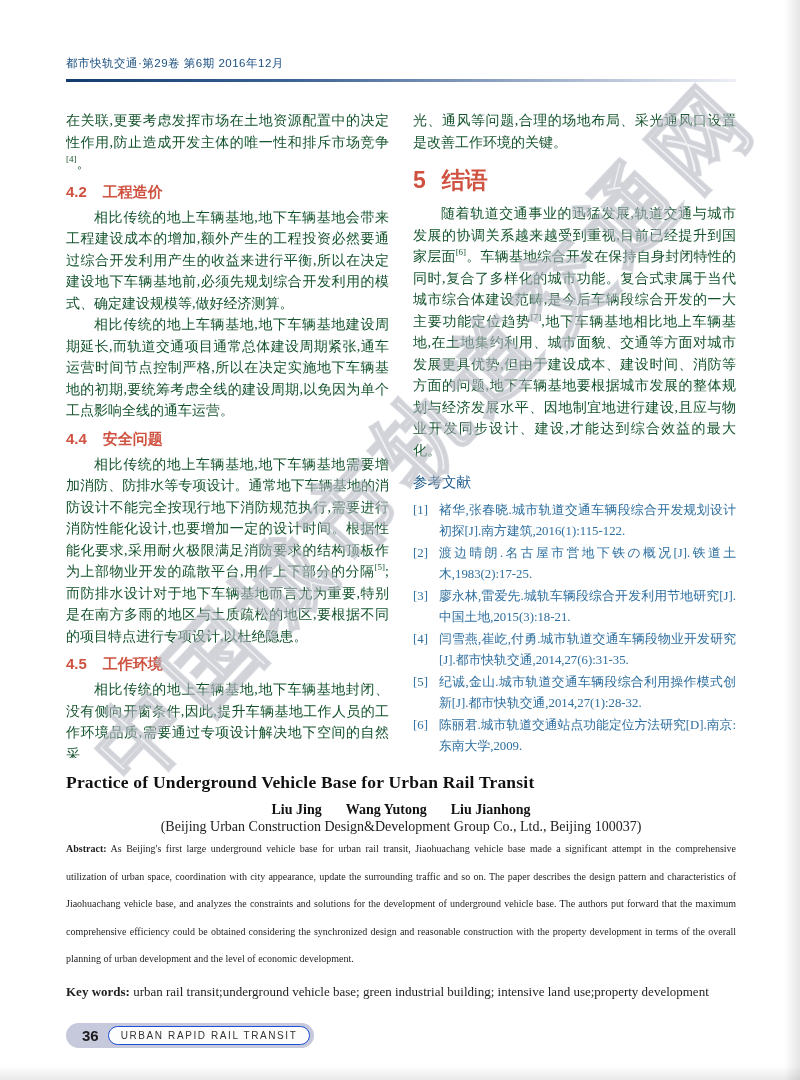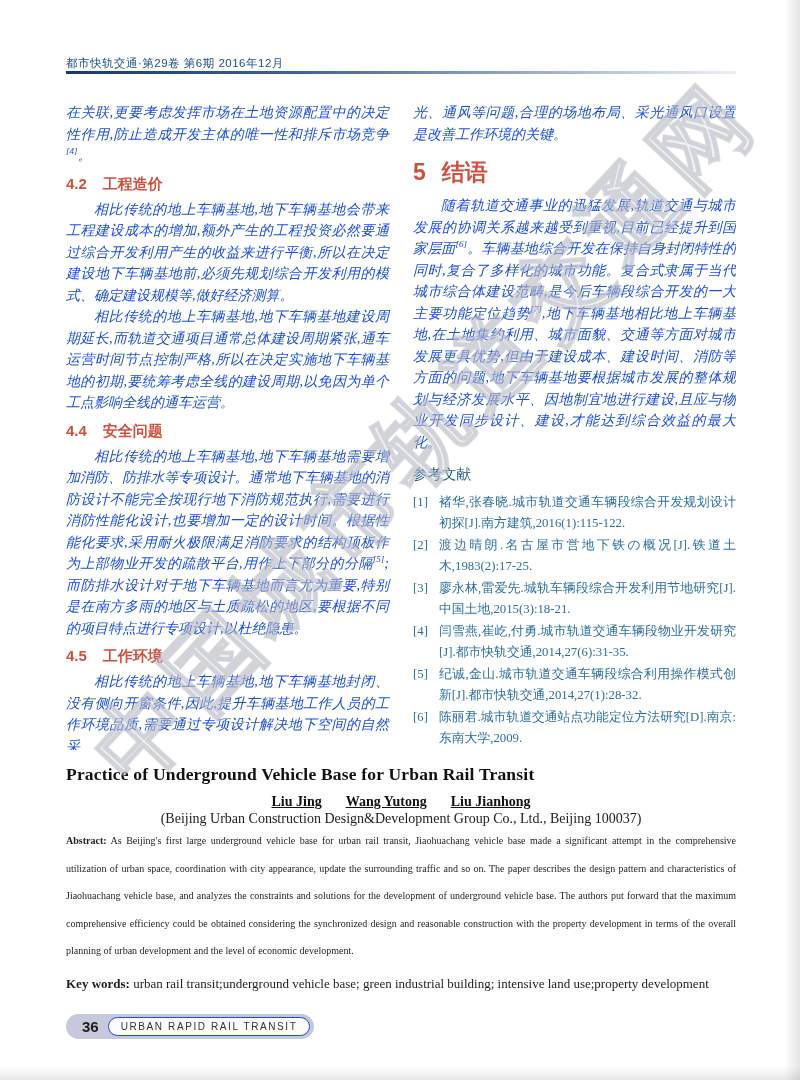--- a/index.html
+++ b/index.html
@@ -23,32 +23,32 @@
     color:rgba(205,208,215,0.30);
     -webkit-text-stroke:2px rgba(170,175,186,0.45);
     transform:rotate(-47deg); pointer-events:none; white-space:nowrap;
   }
 
   .inner { position:relative; z-index:1; padding:56px 64px 0 66px; }
 
   
   .journal-line {
     font-family:"Liberation Sans", sans-serif;
-    font-size:11.5px; color:#1c5080; letter-spacing:0.5px; 
+    font-size:11.5px; color:#1c5080; letter-spacing:0.5px; margin-bottom:8px;
   }
   .header-rule {
     height:3px; width:100%;
     background:linear-gradient(to right, #123c6d 0%, #3f6496 35%, #9cadc9 70%, #edeff5 100%);
     margin-bottom:28px;
   }
 
   
   .columns { display:flex; gap:24px; height:648px; overflow:hidden; }
   .col { width:323px; }
-  .cn { font-size:14px; line-height:21.5px; text-align:justify; color:#1d4ed8;font-style:italic; }
+  .cn { font-size:14px; line-height:21.5px; text-align:justify; color:#14532d; }
   .cn.indent { text-indent:2em; }
   sup.refmark { font-size:9px; vertical-align:super; line-height:0; }
 
   .sec-h {
     font-family:"Liberation Sans", sans-serif; font-weight:bold;
     color:#cf5240; font-size:15px; margin:8px 0 5px;
   }
   .sec-h .sec-num { margin-right:16px; }
   .sec-h.big { font-size:23px; margin:12px 0 7px; }
 
@@ -57,28 +57,28 @@
     color:#19578a; font-size:14.5px; margin:12px 0 8px;
   }
   .ref-item { display:flex; font-size:12.8px; line-height:21px; color:#2f6f9f; margin-bottom:1px; }
   .ref-num { flex:0 0 26px; }
   .ref-text { flex:1; text-align:justify; }
 
   
   .english { margin-top:14px; }
   .en-title { text-align:left; font-weight:bold; font-size:17.5px; color:#111; letter-spacing:0.2px; }
   .en-authors { text-align:center; font-weight:bold; font-size:14px; margin-top:9px; color:#111; }
-  .en-authors span { margin:12px 12px;text-decoration:underline; }
+  .en-authors span { margin:12px 12px; }
   .en-affil { text-align:center; font-size:14px; margin-top:1px; color:#222; }
   .en-abstract { font-size:10px; line-height:27.5px; text-align:justify; margin-top:0; color:#1e1e1e; }
   .en-abstract b, .en-keywords b { font-weight:bold; }
   .en-keywords { font-size:13px; line-height:27px; margin-top:5px; color:#1e1e1e; }
 
   
-  .footer { position:absolute; left:66px; bottom:41px; z-index:6; }
+  .footer { position:absolute; left:66px; bottom:32px; z-index:6; }
   .footer-pill {
     display:inline-flex; align-items:center; gap:9px;
     background:#c6c8dc; border-radius:15px; padding:3px 4px 3px 16px;
   }
   .page-num { font-family:"Liberation Sans", sans-serif; font-weight:bold; font-size:15px; color:#1a1a1a; }
   .journal-en-pill {
     background:#fdfdfe; border:1px solid #1d4ed8; border-radius:12px;
     padding:3px 12px; font-family:"Liberation Sans", sans-serif;
     font-size:10px; letter-spacing:1.6px; color:#333; white-space:nowrap;
   }

